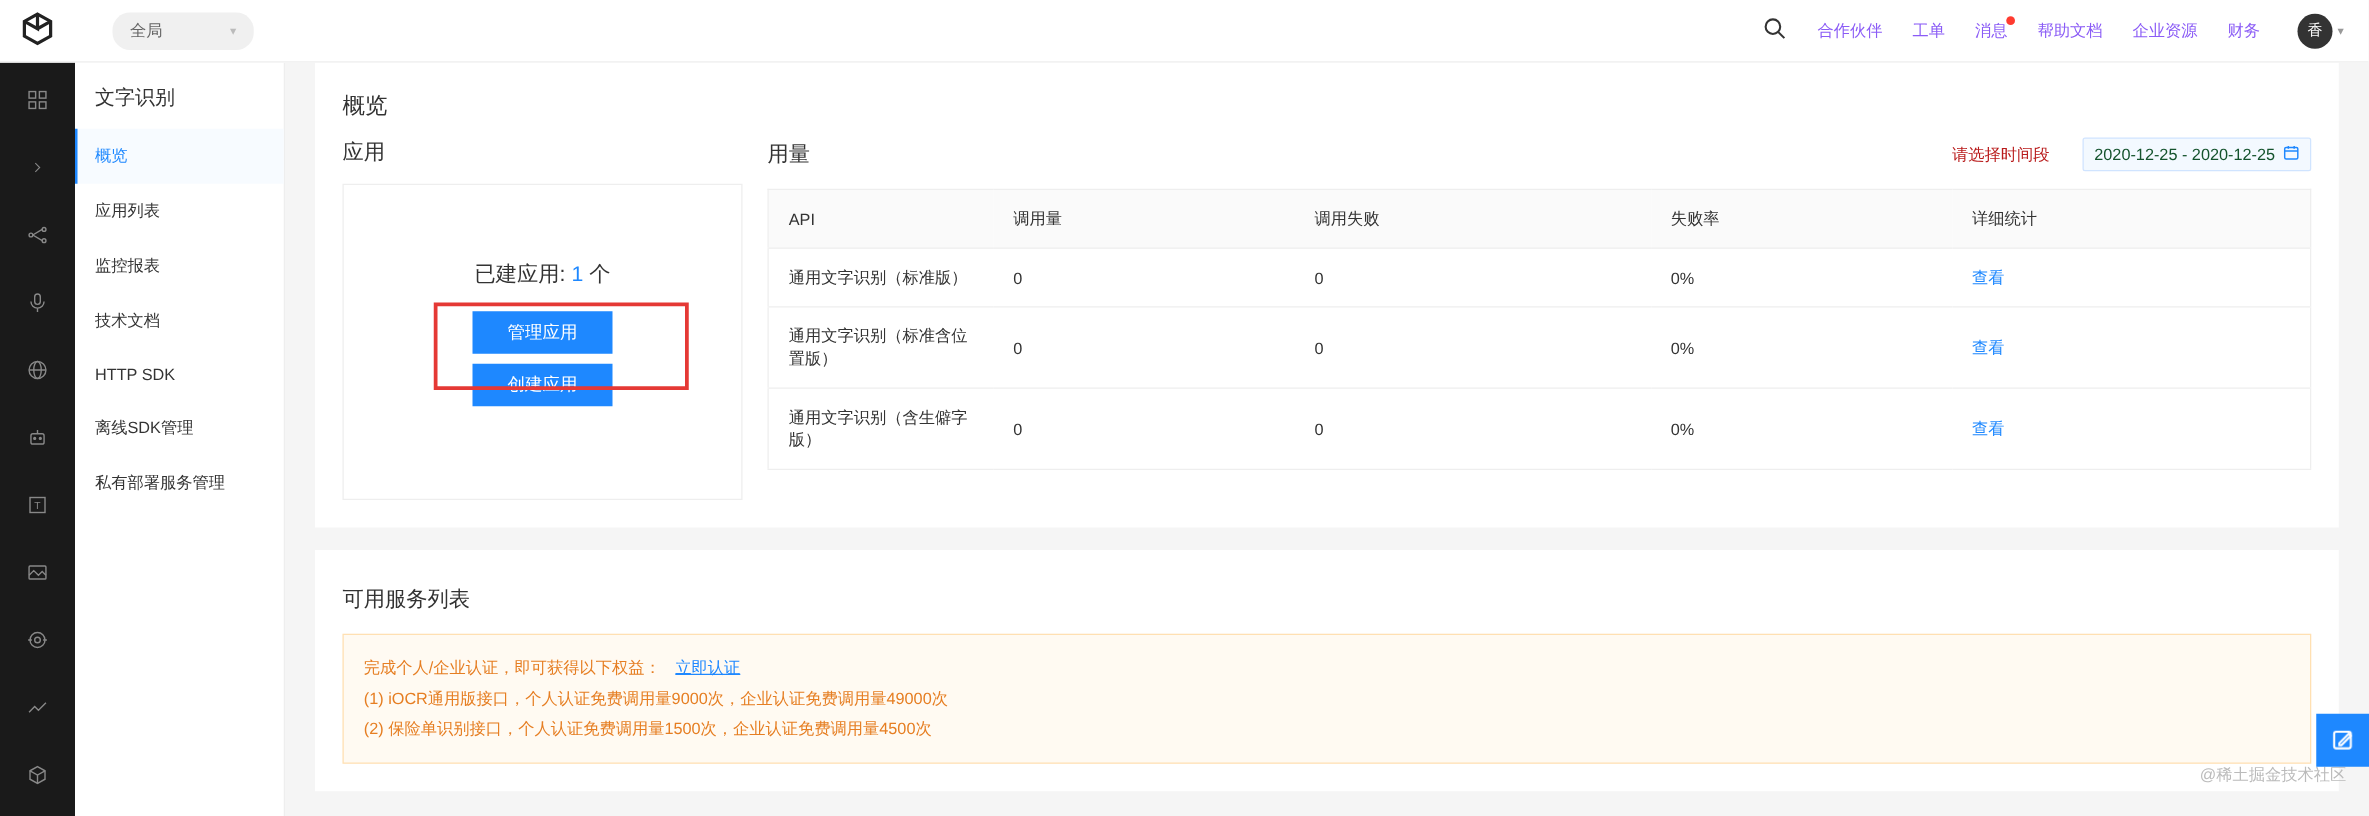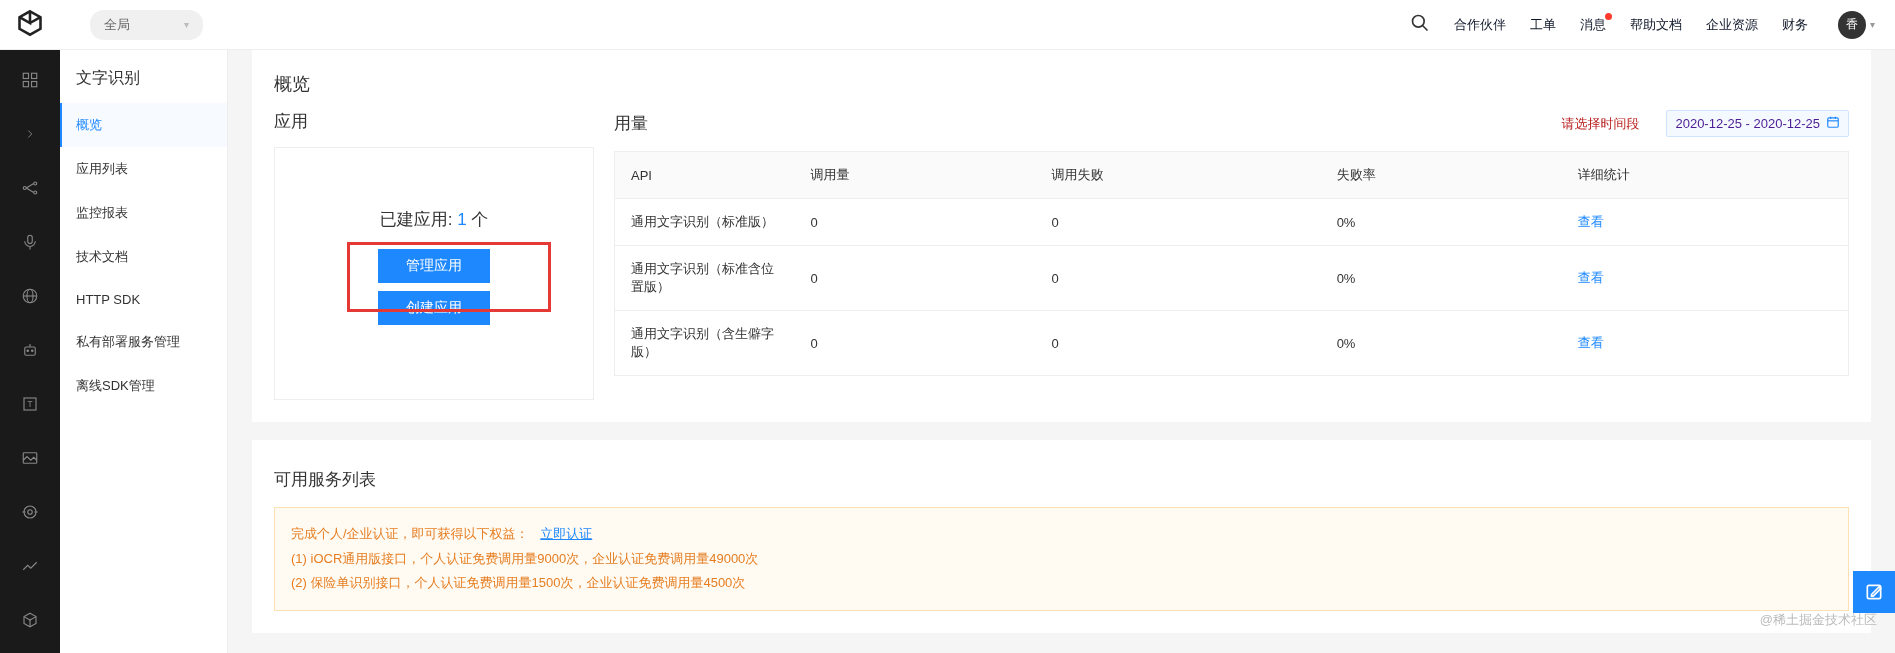--- a/index.html
+++ b/index.html
@@ -7,21 +7,21 @@
 
 
 .top-header { height: 50px; background: #fff; display: flex; align-items: center; padding: 0 20px 0 0; border-bottom: 1px solid #eee; position: relative; z-index: 10; }
 .logo-area { width: 60px; height: 50px; display: flex; align-items: center; justify-content: center; }
 .logo-icon svg { width: 28px; height: 28px; }
 .global-selector { margin-left: 30px; background: #f0f0f0; border-radius: 14px; padding: 6px 14px; display: flex; align-items: center; color: #666; cursor: pointer; font-size: 13px; gap: 48px; }
 .global-selector .chev { margin-left: 6px; color: #bbb; font-size: 10px; }
 .header-spacer { flex: 1; }
 .header-right { display: flex; align-items: center; gap: 24px; }
 .search-icon svg { width: 20px; height: 20px; stroke: #333; }
-.header-link { color: #0f172a; font-size: 13px; cursor: pointer; position: relative; text-align: center; }
+.header-link { color: #8b5cf6; font-size: 13px; cursor: pointer; position: relative; text-align: center; }
 .red-dot { position: absolute; top: -3px; right: -6px; width: 7px; height: 7px; background: #ff3b30; border-radius: 50%; }
 .avatar { width: 28px; height: 28px; border-radius: 50%; background: #333; color: #fff; display: flex; align-items: center; justify-content: center; font-size: 12px; margin-left: 6px; }
 .avatar-wrap { display: flex; align-items: center; cursor: pointer; }
 .avatar-wrap .chev { margin-left: 4px; color: #999; font-size: 10px; }
 
 
 .body-wrap { display: flex; }
 
 
 .icon-rail { width: 60px; background: #1a1a1a; min-height: calc(100vh - 50px); padding-top: 18px; display: flex; flex-direction: column; align-items: center; gap: 30px; }
@@ -42,21 +42,21 @@
 .panel { background: #fff; margin: 0 24px 18px; padding: 22px; }
 .panel-title { font-size: 18px; margin-bottom: 14px; }
 
 .app-usage-row { display: flex; gap: 20px; justify-content: flex-end; }
 .app-col { width: 320px; }
 .usage-col { flex: 1; }
 
 .section-header { display: flex; align-items: center; justify-content: space-between; margin-bottom: 14px; }
 .section-title { font-size: 17px; }
 .date-picker-label { font-size: 13px; color: #b91c1c; margin-right: 23px; }
-.date-picker { color: #4c1d95; font-size: 13px; border: 1px solid #d0e4ff; background: #f3f9ff; padding: 4px 8px; border-radius: 2px; display: inline-flex; align-items: center; gap: 6px; cursor: pointer; }
+.date-picker { color: #14532d; font-size: 13px; border: 1px solid #d0e4ff; background: #f3f9ff; padding: 4px 8px; border-radius: 2px; display: inline-flex; align-items: center; gap: 6px; cursor: pointer; }
 
 .app-card { border: 1px solid #eee; padding: 60px 20px 70px; text-align: center; position: relative; }
 .app-count-text { font-size: 17px; color: #333; margin-bottom: 14px; }
 .app-count-num { color: #1e88ff; }
 .btn { display: inline-block; background: #1e88ff; color: #fff; padding: 8px 28px; font-size: 14px; border: none; cursor: pointer; margin: 4px 0; }
 .red-highlight { position: absolute; border: 3px solid #e53935; left: 72px; right: 42px; top: 94px; height: 70px; pointer-events: none; }
 
 .usage-table { width: 100%; border: 1px solid #eee; border-collapse: collapse; }
 .usage-table th { background: #fafafa; text-align: left; font-weight: normal; font-size: 13px; color: #333; padding: 14px 16px; border-bottom: 1px solid #eee; }
 .usage-table td { padding: 14px 16px; font-size: 13px; color: #333; border-bottom: 1px solid #eee; }
@@ -192,22 +192,22 @@
 
   </div>
 
   <div class="sidebar">
     <div class="sidebar-title">文字识别</div>
     <div class="sidebar-item active"><span>概览</span></div>
     <div class="sidebar-item"><span>应用列表</span></div>
     <div class="sidebar-item"><span>监控报表</span></div>
     <div class="sidebar-item"><span>技术文档</span></div>
     <div class="sidebar-item"><span>HTTP SDK</span></div>
+    <div class="sidebar-item"><span>离线SDK管理</span></div>
     <div class="sidebar-item"><span>私有部署服务管理</span></div>
-    <div class="sidebar-item"><span>离线SDK管理</span></div>
   </div>
 
   <div class="main">
 
     <div class="panel">
       <div class="panel-title">概览</div>
 
       <div class="app-usage-row">
 
         <div class="app-col">

